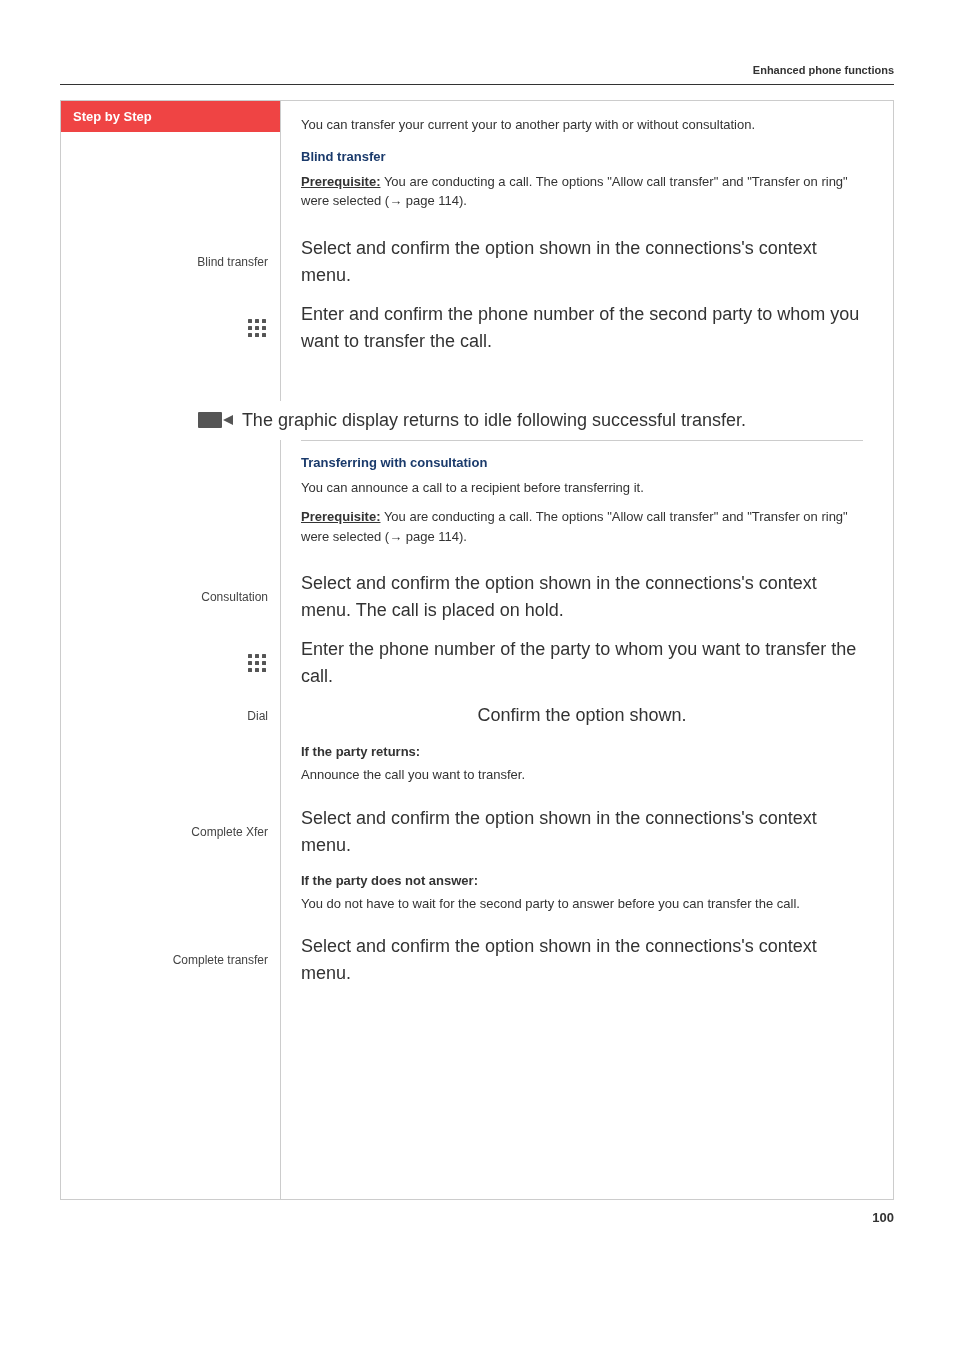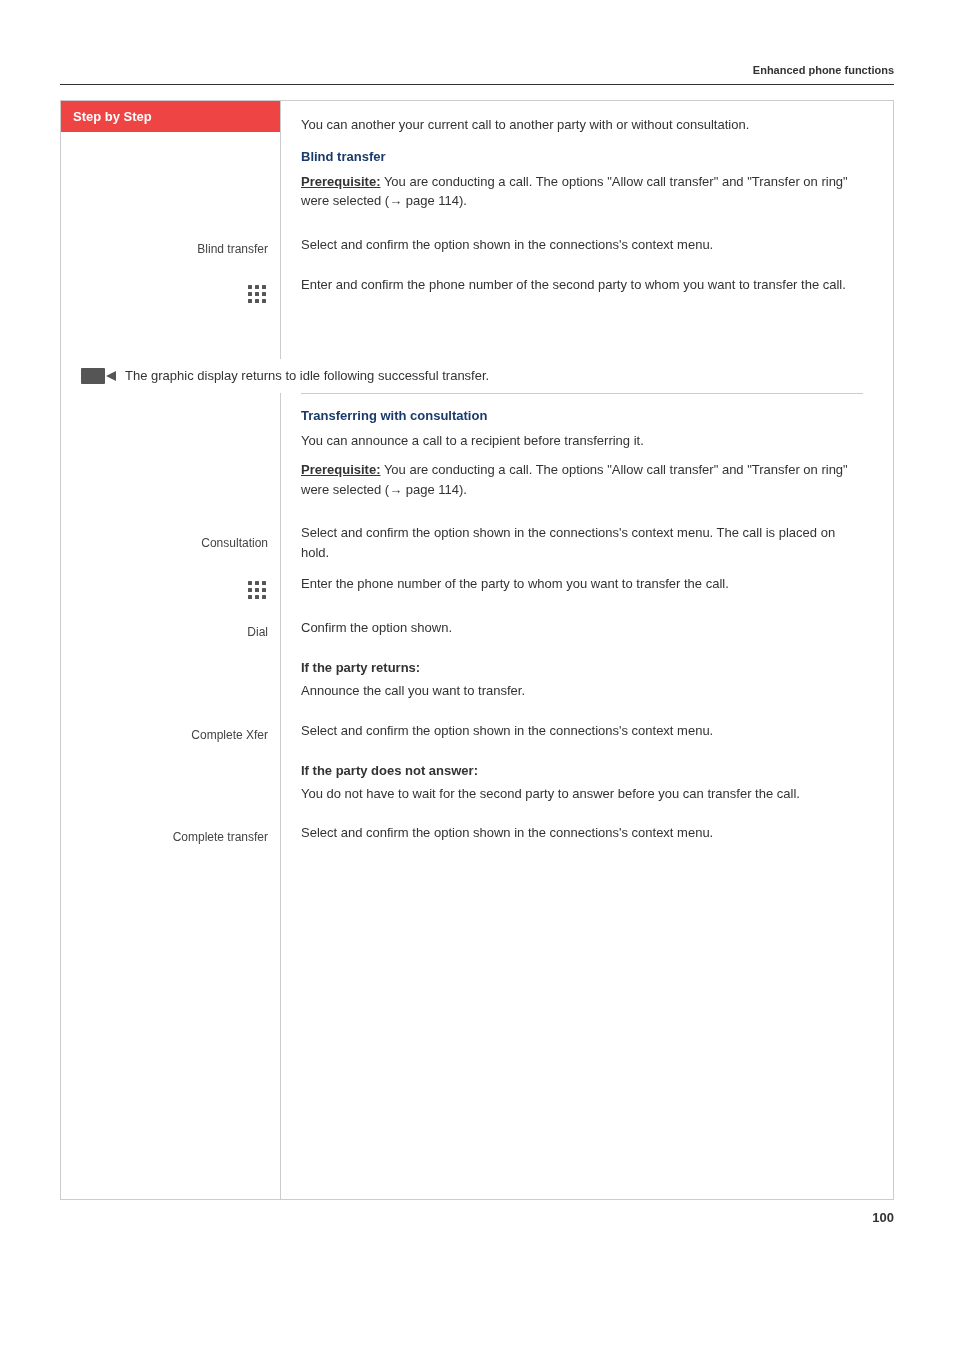--- a/index.html
+++ b/index.html
@@ -111,25 +111,26 @@
       justify-content: flex-end;
       padding-right: 12px;
       font-size: 12px;
       color: #444;
       min-height: 40px;
     }
 
     .content-cell {
       flex: 1;
       padding: 6px 30px 6px 20px;
-      font-size: 13px;
+      font-size: 18px;
       color: #333;
       line-height: 1.5;
       display: flex;
       align-items: center;
+      justify-content: center;
     }
 
     .content-cell.top {
       align-items: flex-start;
     }
 
     .icon-cell {
       width: 220px;
       flex-shrink: 0;
       border-right: 1px solid #ccc;
@@ -187,21 +188,21 @@
   
   <div class="content-area">
 
     <div style="display:flex; width:100%; flex-direction:column;">
 
       <div class="section-header-row">
         <div class="section-header-left">
           <div class="sidebar-header">Step by Step</div>
         </div>
         <div class="section-header-right">
-          <div class="intro-text">You can another your current call to another party with or without consultation.</div>
+          <div class="intro-text">You can transfer your current your to another party with or without consultation.</div>
 
           <div class="section-title">Blind transfer</div>
 
           <div class="prerequisite-block">
             <strong>Prerequisite:</strong>
             <span>You are conducting a call. The options "Allow call transfer" and "Transfer on ring" were selected (→ page 114).</span>
           </div>
         </div>
       </div>
 

